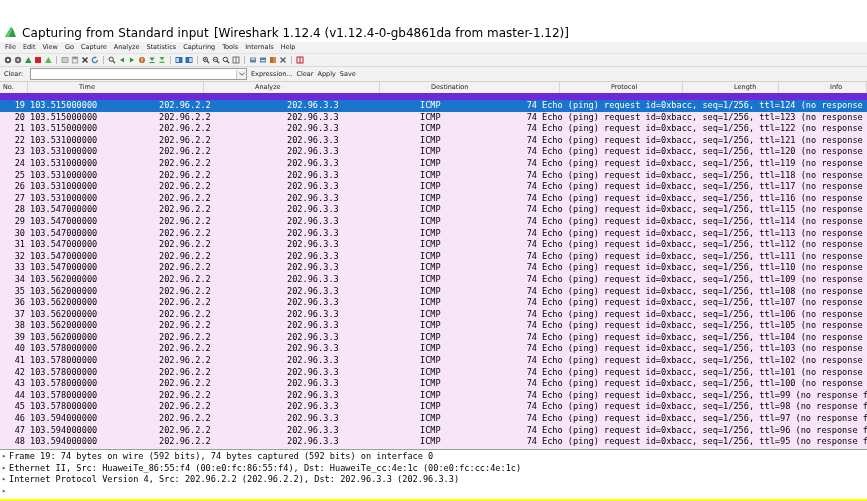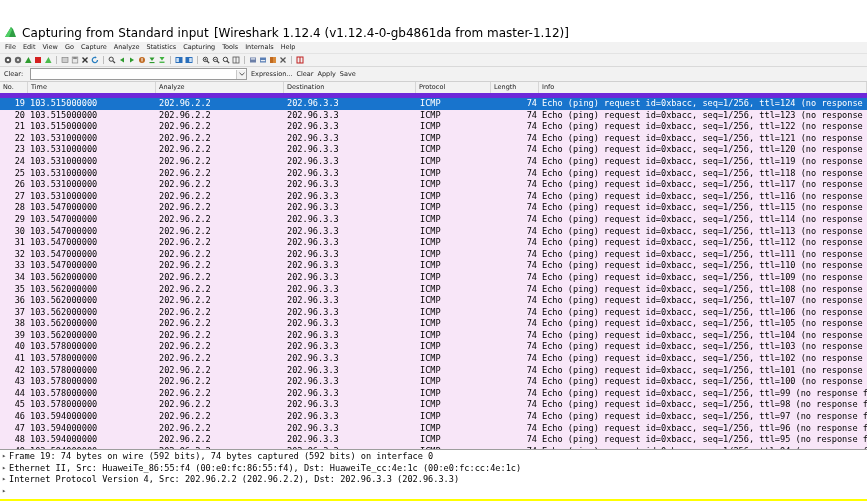--- a/index.html
+++ b/index.html
@@ -64,21 +64,21 @@
   .filter-drop{
     width:9px;flex:0 0 9px;height:9px;display:flex;align-items:center;justify-content:center;
     border-left:1px solid #c8c8c8;background:#f2f2f2;
   }
   .filter-drop svg{display:block;}
   .filter-btn{font-size:6.5px;color:#1a1a1a;white-space:nowrap;cursor:default;}
 
   
   .colhead{
     height:11px;flex:0 0 11px;background:#f2f2f2;display:flex;
-    border-bottom:5px solid #6d28d9;align-items:flex-end;
+    border-bottom:7px solid #6d28d9;align-items:flex-end;gap:48px;
   }
   .colhead .ch{
     font-size:6.5px;color:#1a1a1a;padding-left:3px;
     border-right:1px solid #d6d6d6;height:11px;line-height:11px;
     box-sizing:border-box;overflow:hidden;white-space:nowrap;cursor:default;
   }
   .c-no{width:28px;flex:0 0 28px;}
   .c-time{width:128px;flex:0 0 128px;}
   .c-src{width:128px;flex:0 0 128px;}
   .c-dst{width:132px;flex:0 0 132px;}

